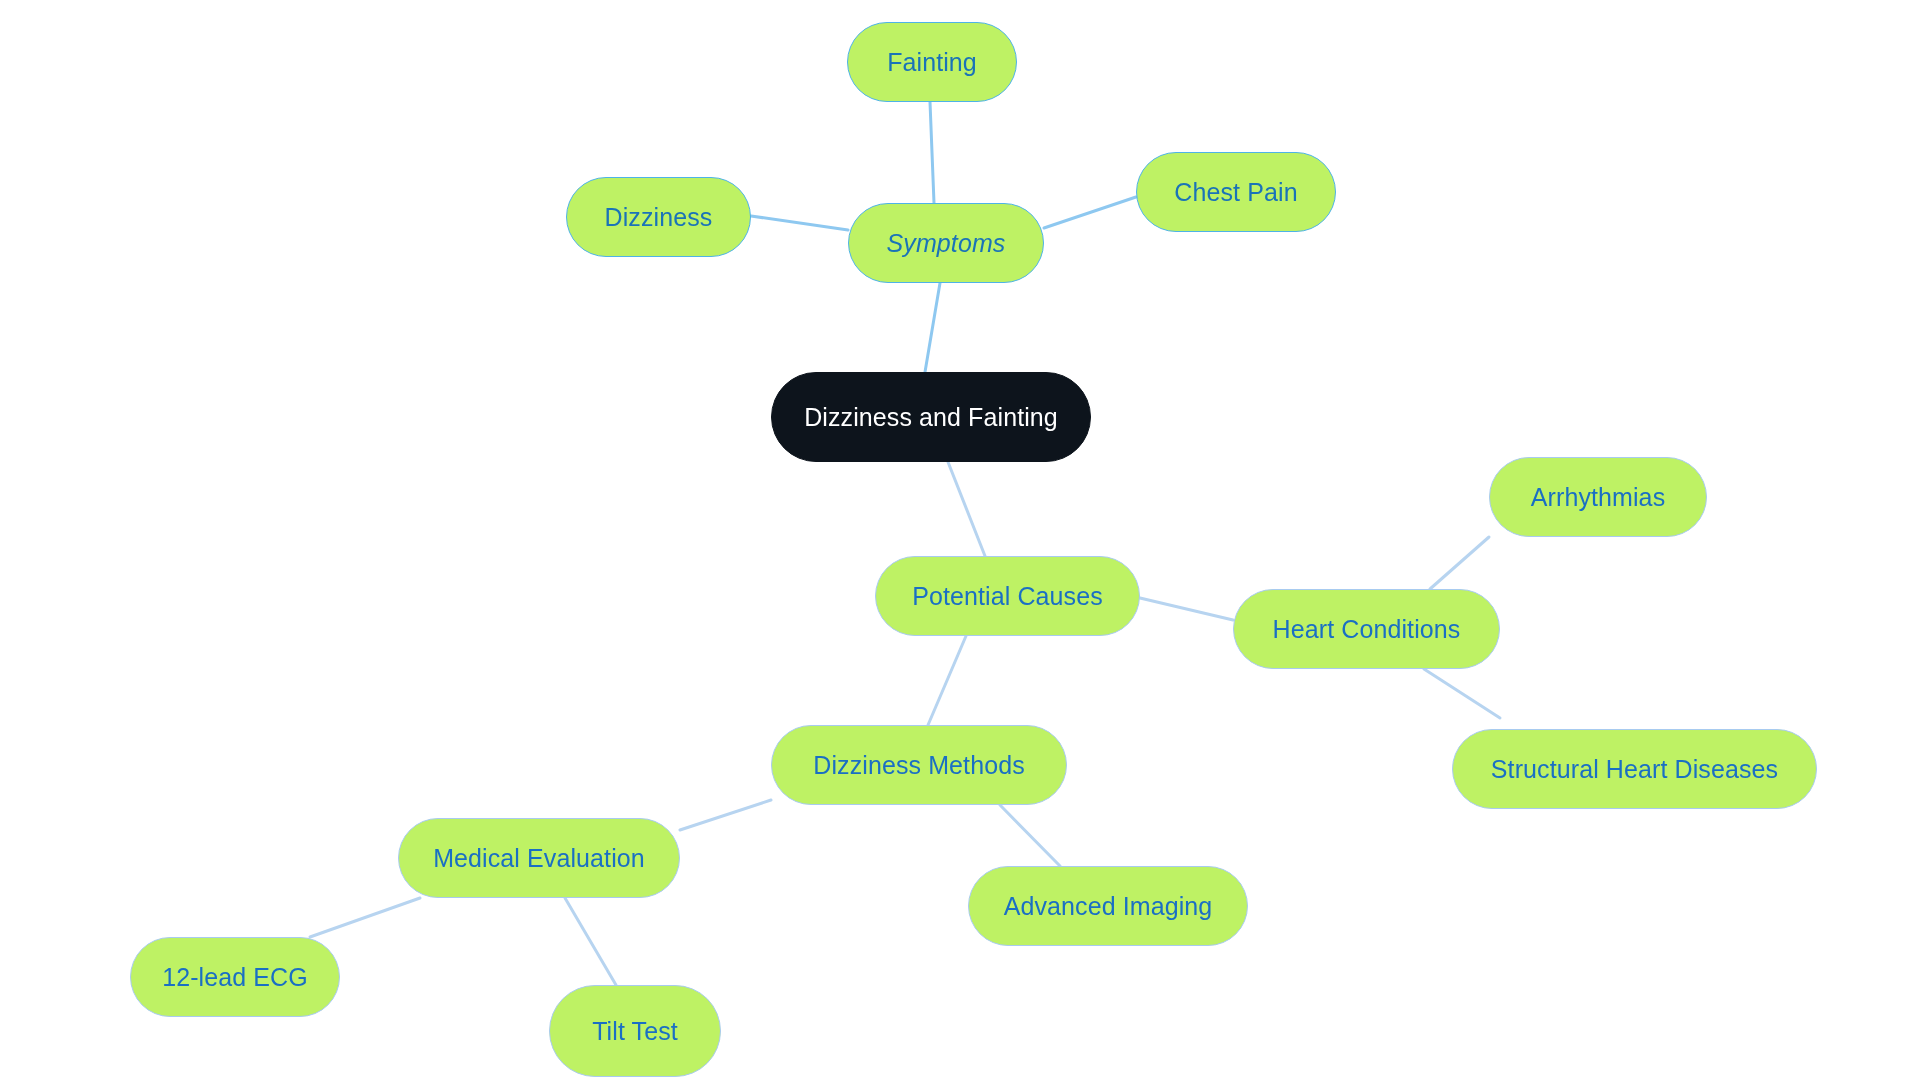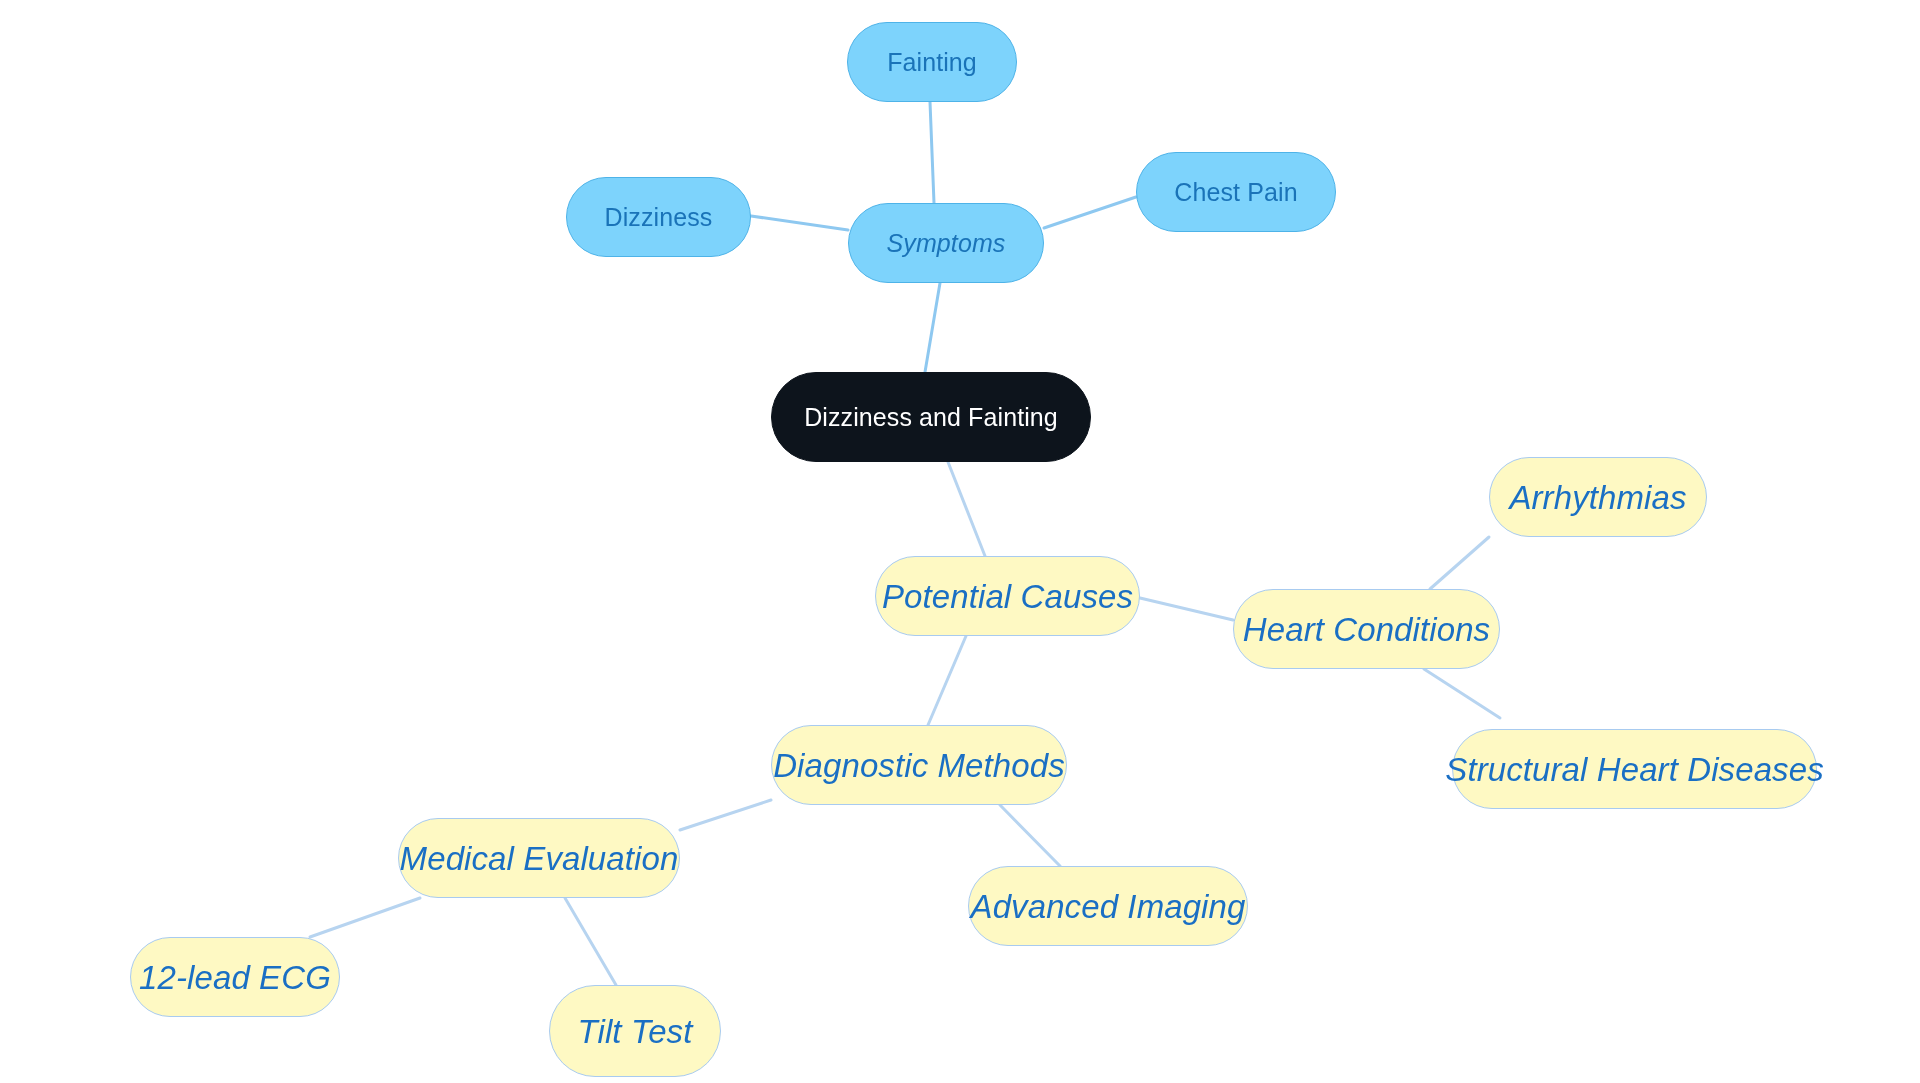--- a/index.html
+++ b/index.html
@@ -43,32 +43,31 @@
   }
   
   .node.root {
     background: #0d141c;
     border: 1px solid #0d141c;
     color: #ffffff;
     font-size: 25px;
   }
   
   .node.styleA {
-    background: #7dd3fc;
+    background: #bef264;
     border: 1.6px solid #4eb3e8;
     color: #1a73b8;
     font-size: 25px;
   }
   
   .node.styleB {
-    background: #fef9c3;
+    background: #bef264;
     border: 1.6px solid #a8cbf0;
     color: #1a6fc4;
-    font-size: 33px;
-    font-style: italic;
+    font-size: 25px;
   }
 </style>
 </head>
 <body>
 
 <div id="canvas">
   <svg id="edge-layer" viewBox="0 0 1920 1083" xmlns="http://www.w3.org/2000/svg">
       <path d="M 925 372 L 940 283" fill="none" stroke="#8ec8f0" stroke-width="3" stroke-linecap="round"></path>
       <path d="M 934 203 L 930 102" fill="none" stroke="#8ec8f0" stroke-width="3" stroke-linecap="round"></path>
       <path d="M 848 230 L 751 216" fill="none" stroke="#8ec8f0" stroke-width="3" stroke-linecap="round"></path>
@@ -105,21 +104,21 @@
       <div class="node styleB" style="left: 1233px; top: 589px; width: 267px; height: 80px;">
         <span class="node-label">Heart Conditions</span>
       </div>
       <div class="node styleB" style="left: 1489px; top: 457px; width: 218px; height: 80px;">
         <span class="node-label">Arrhythmias</span>
       </div>
       <div class="node styleB" style="left: 1452px; top: 718px; width: 365px; height: 80px; margin-top: 11px;">
         <span class="node-label">Structural Heart Diseases</span>
       </div>
       <div class="node styleB" style="left: 771px; top: 725px; width: 296px; height: 80px;">
-        <span class="node-label">Diagnostic Methods</span>
+        <span class="node-label">Dizziness Methods</span>
       </div>
       <div class="node styleB" style="left: 398px; top: 818px; width: 282px; height: 80px;">
         <span class="node-label">Medical Evaluation</span>
       </div>
       <div class="node styleB" style="left: 130px; top: 937px; width: 210px; height: 80px;">
         <span class="node-label">12-lead ECG</span>
       </div>
       <div class="node styleB" style="left: 549px; top: 985px; width: 172px; height: 92px;">
         <span class="node-label">Tilt Test</span>
       </div>

